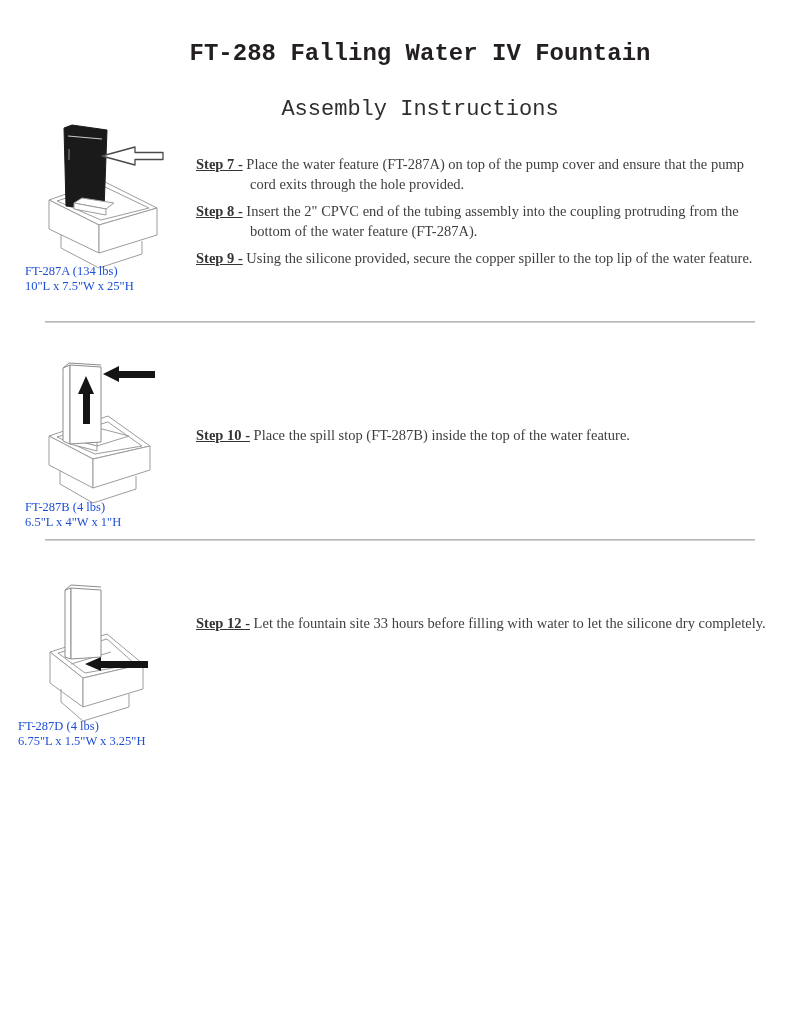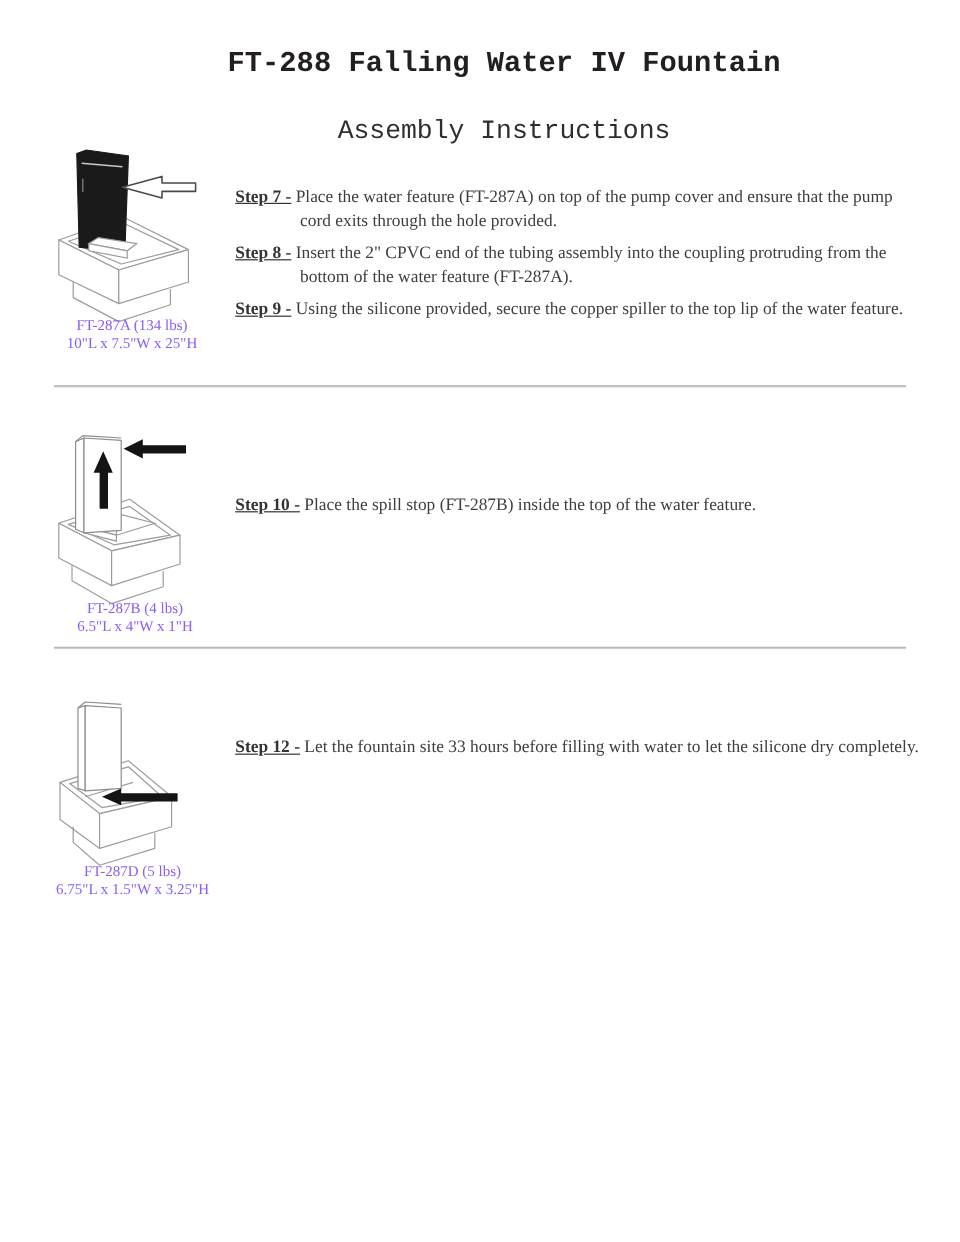--- a/index.html
+++ b/index.html
@@ -9,32 +9,32 @@
   }
   
   .header{position:absolute;top:38px;left:0;width:100%;text-align:center;
           font-family:Liberation Mono, monospace;color:#231f20;padding-left:20px;}
   .title{font-size:24px;font-weight:bold;line-height:31px;}
   .subtitle{font-size:22px;font-weight:normal;line-height:29px;color:#2e2e2e;margin-top:26px;}
 
   
   .steps{position:absolute;left:196px;width:570px;}
   .steps-1{top:154px;}
-  .steps-2{top:411px;}
+  .steps-2{top:425px;}
   .steps-3{top:613px;}
   .step{margin:0 0 7px 0;font-size:14.5px;line-height:20px;
         padding-left:54px;text-indent:-54px;}
   .step-label{font-weight:bold;color:#343434;text-decoration:underline;}
 
   
   .fig{position:absolute;}
   .fig-1{left:45px;top:122px;}
   .fig-2{left:42px;top:354px;}
   .fig-3{left:35px;top:580px;}
-  .cap{position:absolute;text-align:center;font-size:12.5px;line-height:15px;color:#8b5cf6;}
+  .cap{position:absolute;text-align:left;font-size:12.5px;line-height:15px;color:#1d4ed8;}
   .cap-1{left:25px;top:264px;width:170px;}
   .cap-2{left:25px;top:500px;width:175px;}
   .cap-3{left:18px;top:719px;width:185px;}
 
   
   .divider{position:absolute;left:45px;width:710px;height:2px;
            background:linear-gradient(to bottom,#a9a9a9,#dedede);}
   .divider-1{top:321px;}
   .divider-2{top:539px;}
 </style>
@@ -140,21 +140,21 @@
       <g stroke="#8c8c8c" fill="#ffffff" stroke-width="1" stroke-linejoin="round">
         <path d="M30,10 L36,8 L36,79 L30,77 Z"></path>
         <path d="M36,8 L66,10 L66,77 L36,79 Z"></path>
         <path d="M30,10 L36,5 L66,7" fill="none"></path>
       </g>
 
       <polygon points="50,84 66,77 66,81 113,81 113,88 66,88 66,91" fill="#141414"></polygon>
     </svg>
   </div>
   <div class="cap cap-3">
-    <div>FT-287D (5 lbs)</div>
+    <div>FT-287D (4 lbs)</div>
     <div>6.75"L x 1.5"W x 3.25"H</div>
   </div>
 
   <div class="steps steps-3">
     <p class="step"><span class="step-label">Step 12 -</span> <span>Let the fountain site 33 hours before filling with water to let the silicone dry completely.</span></p>
   </div>
 
 </div>
 
 </body></html>

